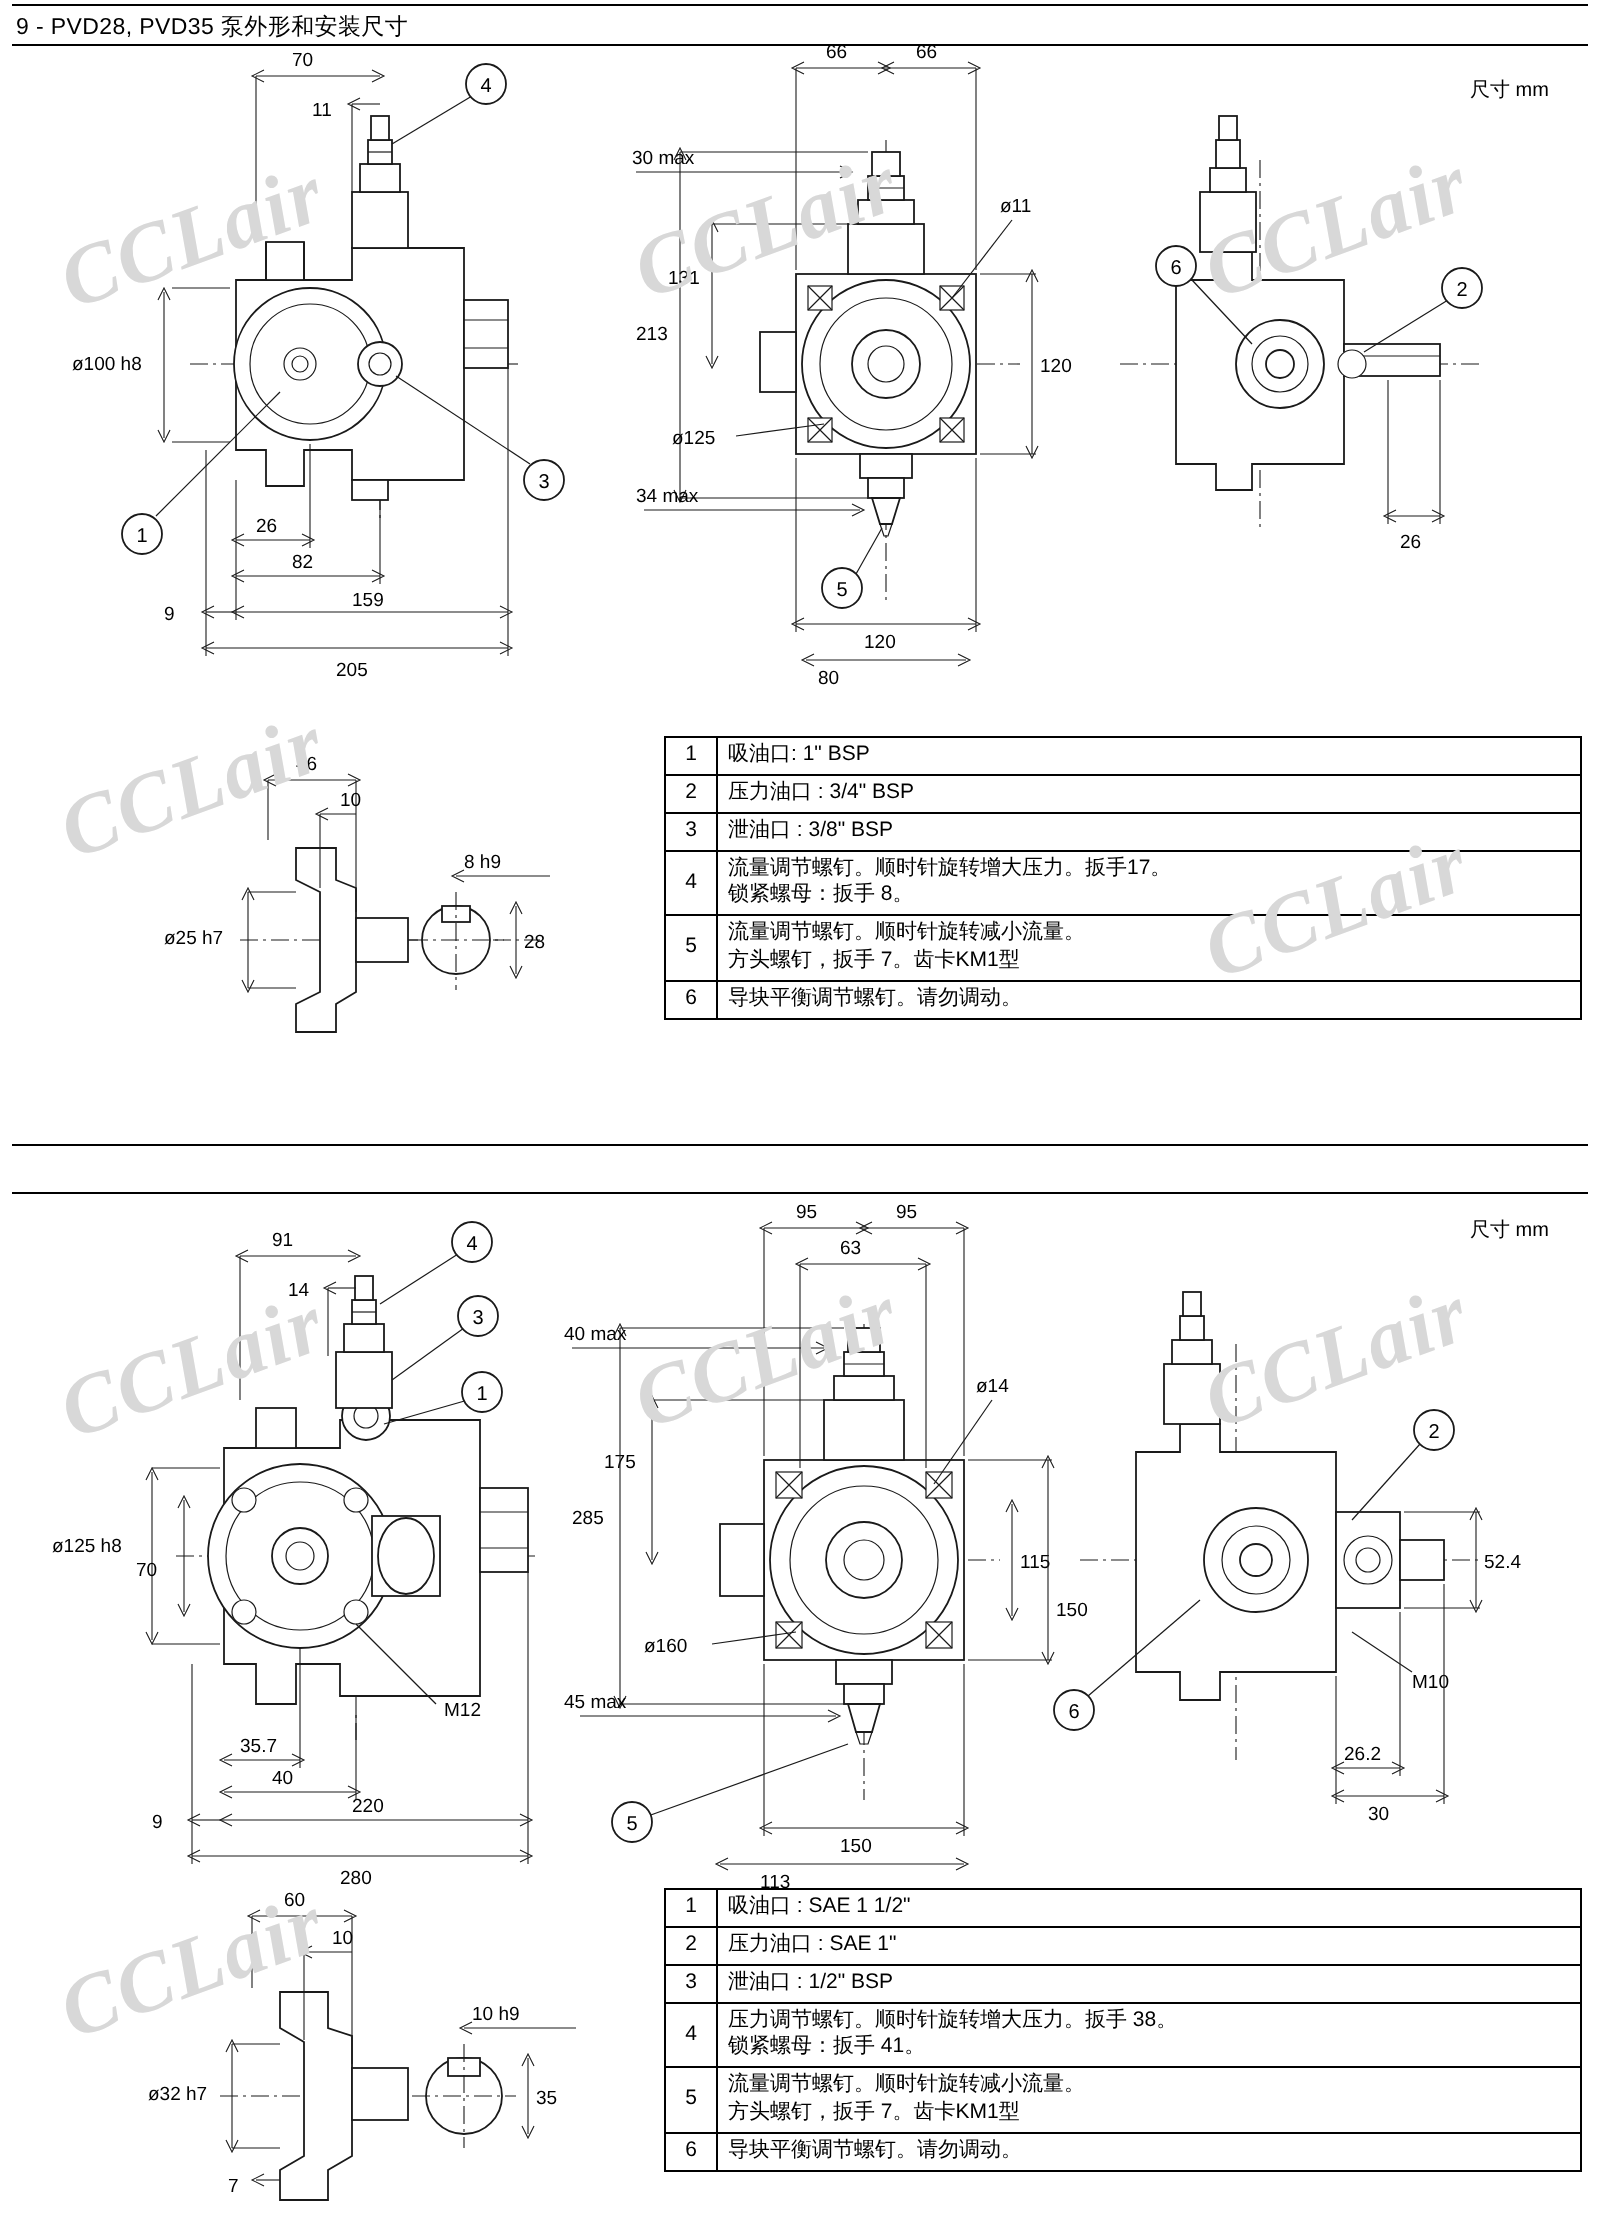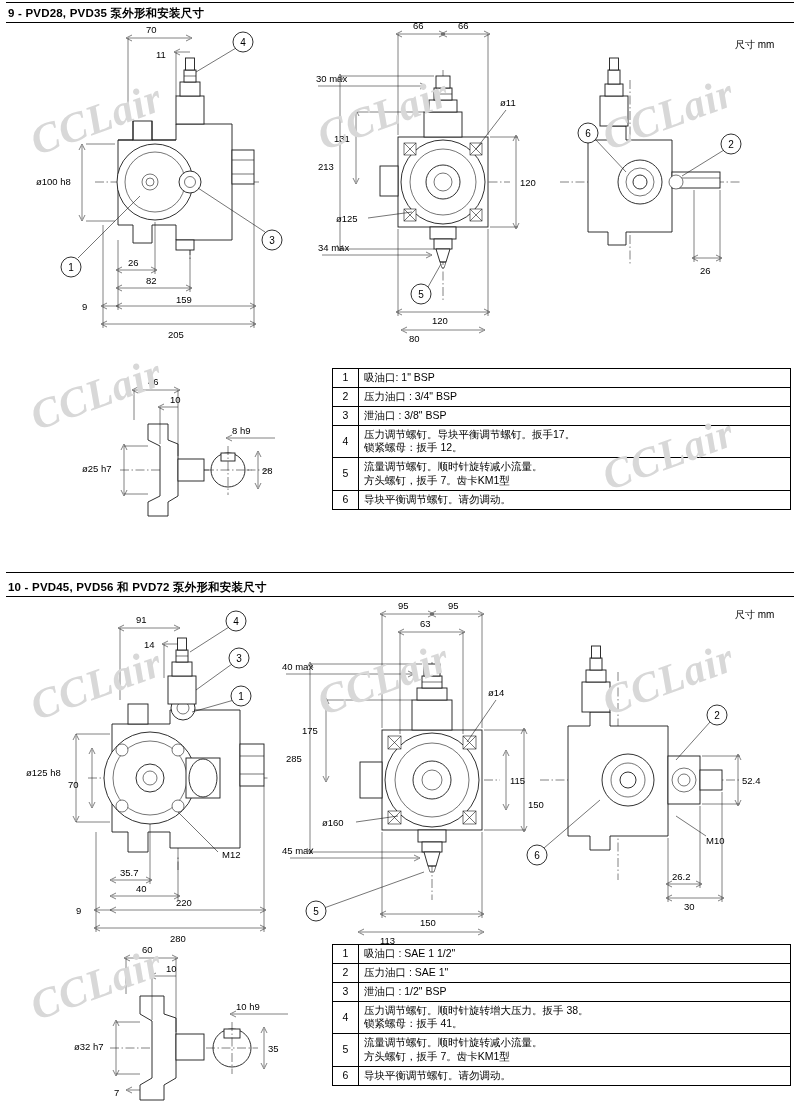--- a/index.html
+++ b/index.html
@@ -15,21 +15,21 @@
     position: relative;
     width: 800px; height: 1120px;
     background: #fff;
   }
 
   
   .section-head {
     position: absolute;
     left: 8px;
     font-size: 11.5px;
-    font-weight: bold;
+    font-weight: normal;
     letter-spacing: 0.2px;
   }
   #sec9-head { top: 6px; }
   #sec10-head { top: 580px; }
 
   .rule {
     position: absolute;
     left: 6px;
     width: 788px;
     height: 1px;
@@ -106,21 +106,20 @@
 </head>
 <body>
 
 <div class="page">
 
   <div class="rule" id="rule-top"></div>
   <div class="section-head" id="sec9-head">9 - PVD28, PVD35 泵外形和安装尺寸</div>
   <div class="rule" id="rule-9"></div>
 
   <div class="rule" id="rule-10a"></div>
-  <div class="section-head" id="sec10-head">10 - PVD45, PVD56 和 PVD72 泵外形和安装尺寸</div>
   <div class="rule" id="rule-10b"></div>
 
   <svg class="draw" viewBox="0 0 800 1120">
 
     <g>
 
       <line class="ln-ctr" x1="95" y1="182" x2="260" y2="182"></line>
       <line class="ln-ctr" x1="190" y1="60" x2="190" y2="260"></line>
 
       <path class="fillw" d="M118 140 L118 225 L133 225 L133 243 L152 243 L152 225 L176 225
@@ -612,22 +611,22 @@
       <td class="num">2</td>
       <td class="txt">压力油口 : 3/4" BSP</td>
     </tr>
     <tr>
       <td class="num">3</td>
       <td class="txt">泄油口 : 3/8" BSP</td>
     </tr>
     <tr>
       <td class="num">4</td>
       <td class="txt">
-        <div>压力调节螺钉。导块平衡调节螺钉。扳手17。</div>
-        <div>锁紧螺母：扳手 12。</div>
+        <div>流量调节螺钉。顺时针旋转增大压力。扳手17。</div>
+        <div>锁紧螺母：扳手 8。</div>
       </td>
     </tr>
     <tr>
       <td class="num">5</td>
       <td class="txt">
         <div>流量调节螺钉。顺时针旋转减小流量。</div>
         <div>方头螺钉，扳手 7。齿卡KM1型</div>
       </td>
     </tr>
     <tr>

